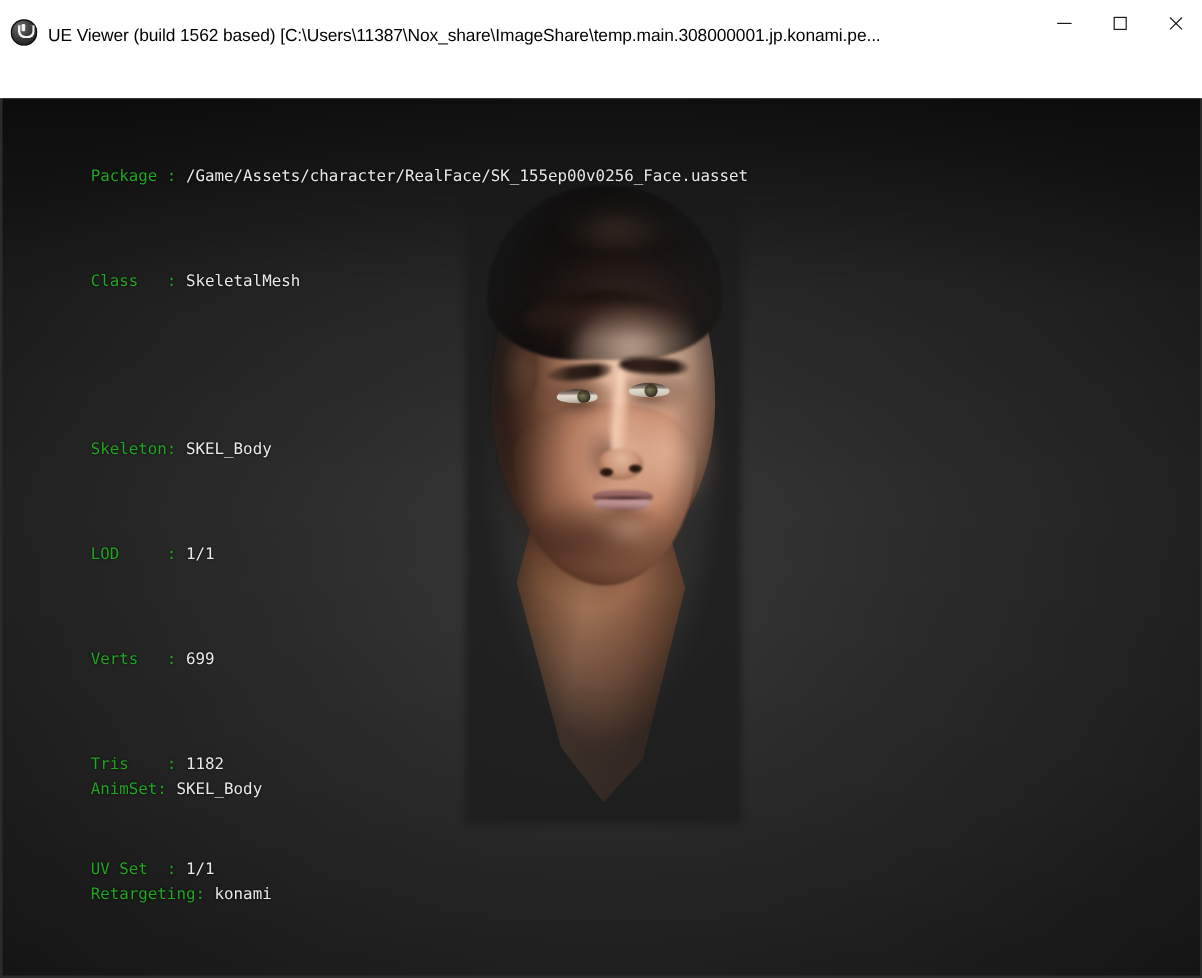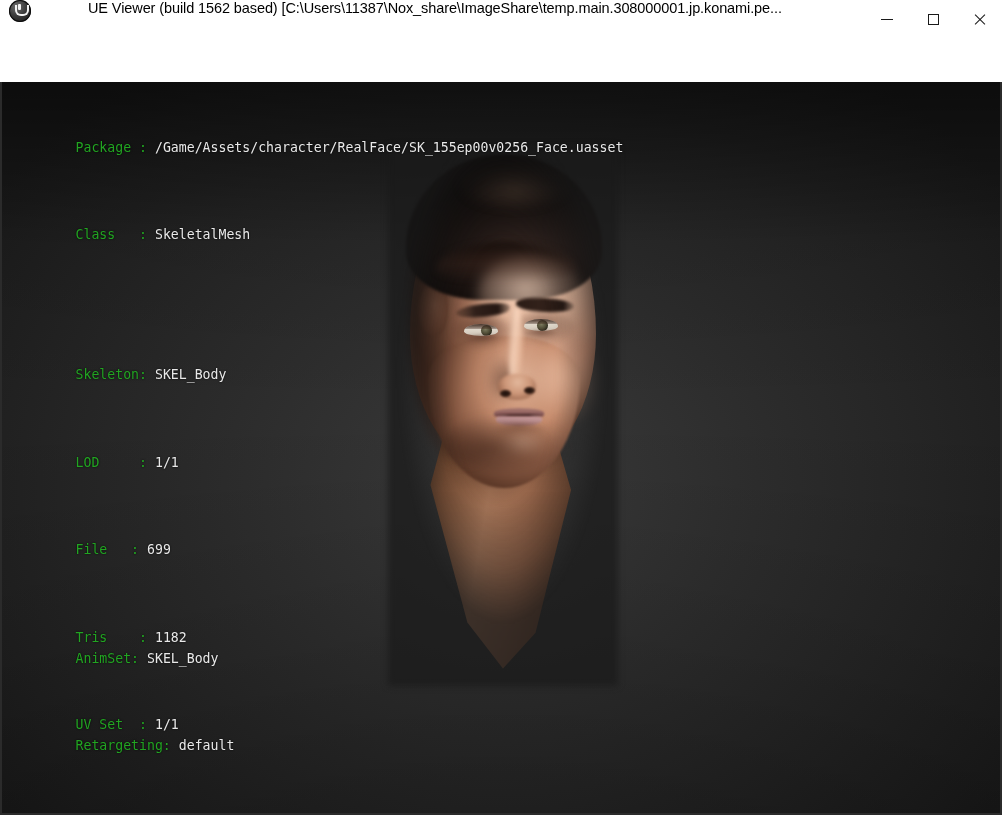--- a/index.html
+++ b/index.html
@@ -14,24 +14,23 @@
     position: relative;
     width: 1002px; height: 815px;
     background: #ffffff;
     display: flex; flex-direction: column;
   }
 
   
   .titlebar {
     height: 38px;
     background: #ffffff;
-    display: flex; align-items: flex-start;
+    display: flex; align-items: flex-end;
     flex: 0 0 38px;
     position: relative;
-    gap: 48px;
   }
   .app-icon {
     width: 22px; height: 22px;
     margin-left: 9px; margin-right: 9px;
     border-radius: 50%;
     background: radial-gradient(circle at 35% 30%, #6e6e6e 0%, #3a3a3a 45%, #141414 100%);
     position: relative;
     flex: 0 0 22px;
     box-shadow: 0 0 0 1px #0d0d0d inset;
   }
@@ -476,35 +475,35 @@
         <span class="lbl">Class</span><span class="lbl">   : </span><span class="val">SkeletalMesh</span>
       </span>
       <span class="spacer"></span>
       <span class="row">
         <span class="lbl">Skeleton:</span><span class="lbl"> </span><span class="val">SKEL_Body</span>
       </span>
       <span class="row">
         <span class="lbl">LOD</span><span class="lbl">     : </span><span class="val">1/1</span>
       </span>
       <span class="row">
-        <span class="lbl">File</span><span class="lbl">   : </span><span class="val">699</span>
+        <span class="lbl">Verts</span><span class="lbl">   : </span><span class="val">699</span>
       </span>
       <span class="row">
         <span class="lbl">Tris</span><span class="lbl">    : </span><span class="val">1182</span>
       </span>
       <span class="row">
         <span class="lbl">UV Set</span><span class="lbl">  : </span><span class="val">1/1</span>
       </span>
       
       
     </div>
 
     <div class="status-block">
       <span class="row">
         <span class="lbl">AnimSet:</span><span class="lbl"> </span><span class="val">SKEL_Body</span>
       </span>
       <span class="row">
-        <span class="lbl">Retargeting:</span><span class="lbl"> </span><span class="val">default</span>
+        <span class="lbl">Retargeting:</span><span class="lbl"> </span><span class="val">konami</span>
       </span>
     </div>
 
   </div>
 </div>
 
 </body></html>

